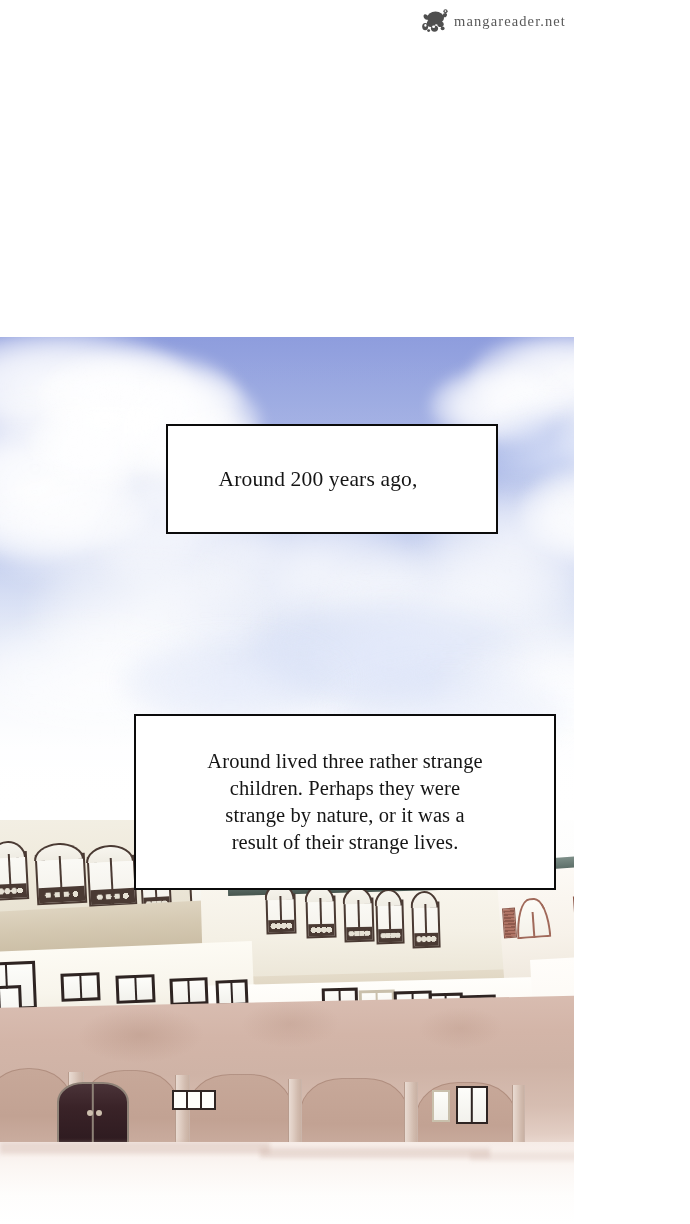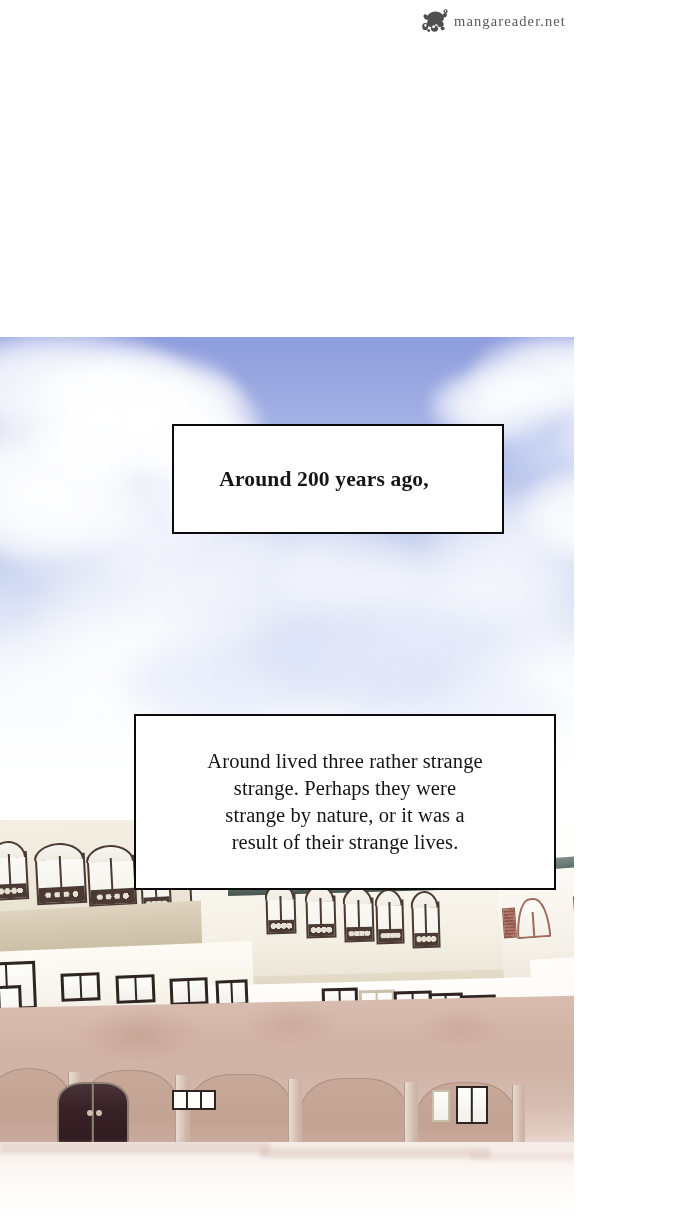--- a/index.html
+++ b/index.html
@@ -312,21 +312,21 @@
     position:absolute;
     background:#ffffff;
     border:2px solid #0b0b0b;
     z-index:30;
     display:flex;
     align-items:center;
     justify-content:center;
     text-align:center;
   }
   #caption-1 {
-    left:172px; top:424px; width:332px; height:110px;font-weight:bold;
+    left:166px; top:424px; width:332px; height:110px;
   }
   #caption-1 .ctext {
     font-size:21.5px; color:#151515; line-height:1.25;
     letter-spacing:0.15px;
     transform:translateX(-14px);
   }
   #caption-2 {
     left:134px; top:714px; width:422px; height:176px;
   }
   #caption-2 .ctext {
@@ -571,19 +571,19 @@
     <span class="wm-text">mangareader.net</span>
   </div>
 
   <div class="caption" id="caption-1">
     <div class="ctext">Around 200 years ago,</div>
   </div>
 
   <div class="caption" id="caption-2">
     <div class="ctext">
       <span>Around lived three rather strange</span><br>
-      <span>strange. Perhaps they were</span><br>
+      <span>children. Perhaps they were</span><br>
       <span>strange by nature, or it was a</span><br>
       <span>result of their strange lives.</span>
     </div>
   </div>
 
 </div>
 
 </body></html>

